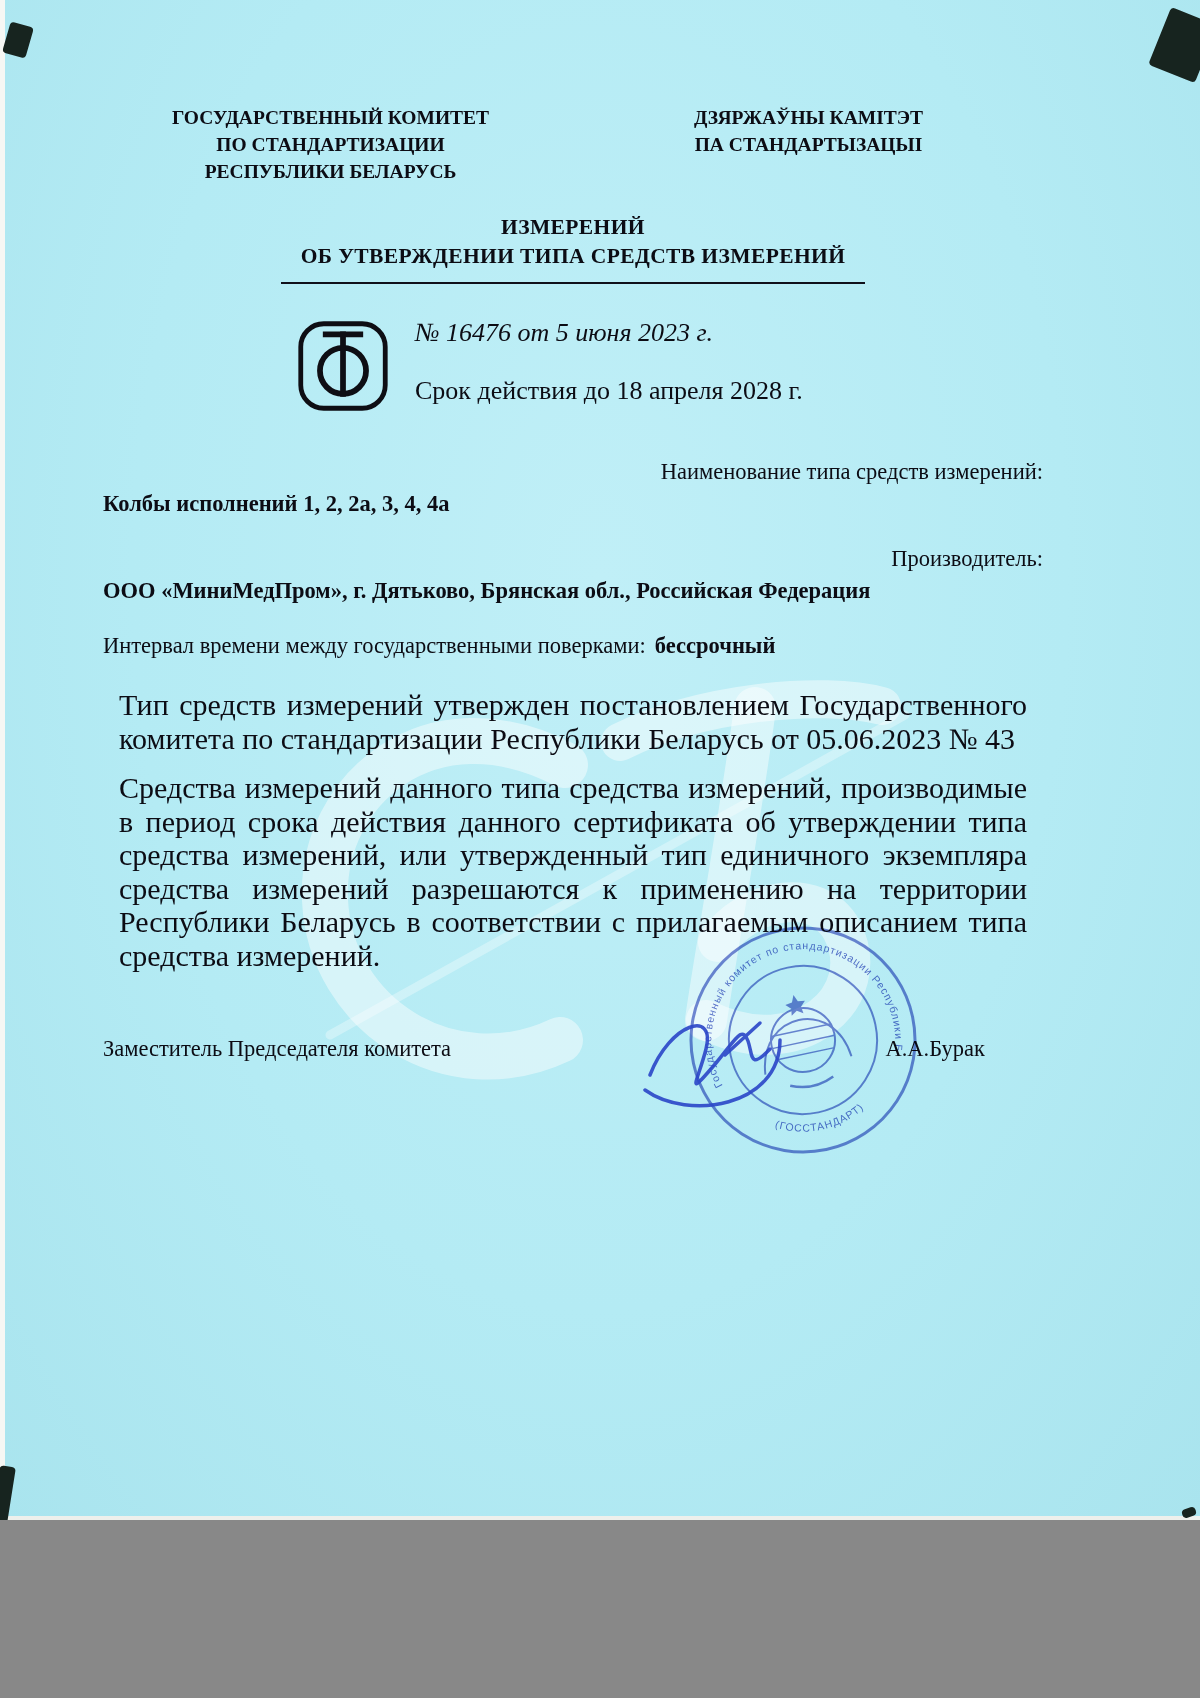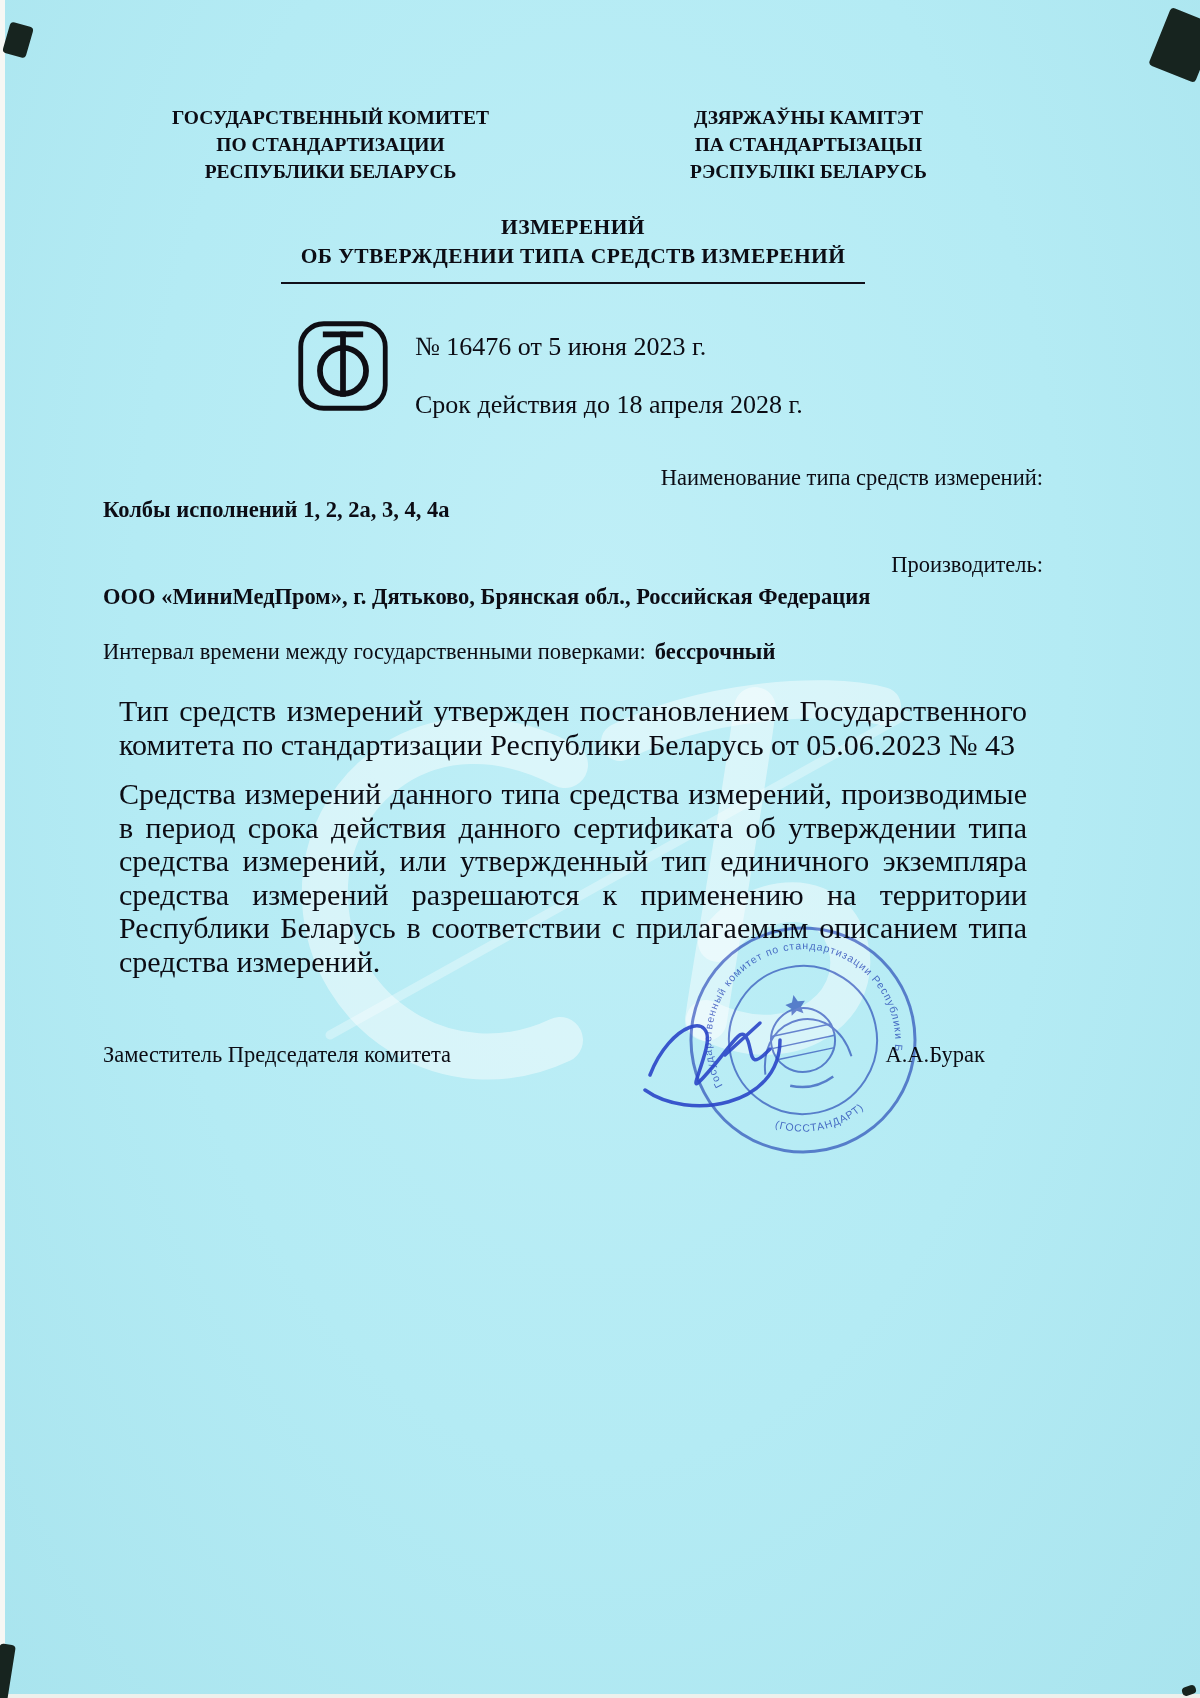--- a/index.html
+++ b/index.html
@@ -1,18 +1,18 @@
 <!DOCTYPE html>
 <html><head>
 <meta charset="utf-8">
 <style>
   html,body{margin:0;padding:0;background:#888;}
   .page{
     position:relative;
-    width:1200px;height:1698px;
+    width:1200px;height:1520px;
     margin:0 auto;
     background:radial-gradient(ellipse at 50% 38%, #c0eff7 0%, #b4ebf4 55%, #a9e4ee 100%);
     font-family:"Liberation Serif", serif;
     color:#0c0c14;
     overflow:hidden;
   }
   .edge-left{position:absolute;left:0;top:0;width:5px;height:100%;background:#f6f7f4;z-index:4;}
   .edge-bottom{position:absolute;left:0;bottom:0;width:100%;height:4px;background:#eef0ec;z-index:4;}
   .corner{position:absolute;background:#17241f;z-index:5;border-radius:4px;}
   .corner-tl{left:6px;top:24px;width:24px;height:32px;transform:rotate(16deg);}
@@ -26,21 +26,21 @@
   .header-row{display:flex;margin-top:104px;font-weight:bold;font-size:19.5px;line-height:27px;}
   .header-col-left{width:345px;margin-left:55px;text-align:center;}
   .header-col-right{width:335px;margin-left:138px;text-align:center;}
 
   .title-block{margin-top:28px;text-align:center;font-weight:bold;font-size:21.5px;line-height:29px;letter-spacing:.4px;}
   .title-underline{width:584px;margin:11px auto 0;border-top:2.5px solid #10101a;}
 
   .cert-row{display:flex;margin-top:34px;align-items:flex-start;}
   .logo-box{margin-left:192px;width:96px;height:96px;flex:0 0 auto;}
   .cert-lines{margin-left:24px;font-size:26px;}
-  .cert-line1{margin-top:14px;}
+  .cert-line1{margin-top:0;font-style:italic;}
   .cert-line2{margin-top:28px;}
 
   .field{margin-top:23px;font-size:22.5px;line-height:32px;}
   .field.first{margin-top:42px;}
   .field .label{font-weight:normal;text-align:right;}
   .field .value{font-weight:bold;}
   .interval-line{margin-top:23px;font-size:22.5px;line-height:32px;}
   .interval-line .bold{font-weight:bold;margin-left:9px;text-align:right;}
 
   .paras{margin-top:26px;}
@@ -78,21 +78,20 @@
 
     <div class="header-row">
       <div class="header-col-left">
         <div>ГОСУДАРСТВЕННЫЙ КОМИТЕТ</div>
         <div>ПО СТАНДАРТИЗАЦИИ</div>
         <div>РЕСПУБЛИКИ БЕЛАРУСЬ</div>
       </div>
       <div class="header-col-right">
         <div>ДЗЯРЖАЎНЫ КАМІТЭТ</div>
         <div>ПА СТАНДАРТЫЗАЦЫІ</div>
-        <div>РЭСПУБЛІКІ БЕЛАРУСЬ</div>
       </div>
     </div>
 
     <div class="title-block">
       <div>ИЗМЕРЕНИЙ</div>
       <div>ОБ УТВЕРЖДЕНИИ ТИПА СРЕДСТВ ИЗМЕРЕНИЙ</div>
       <div class="title-underline"></div>
     </div>
 
     <div class="cert-row">

